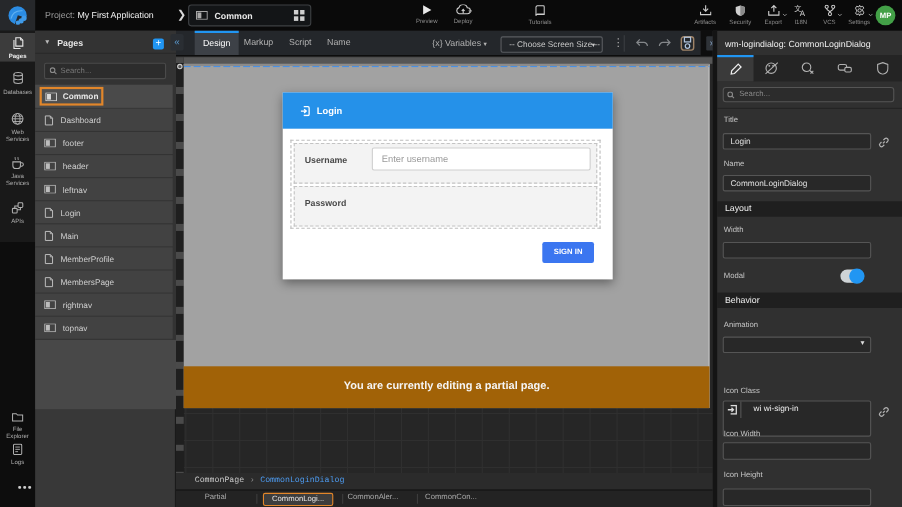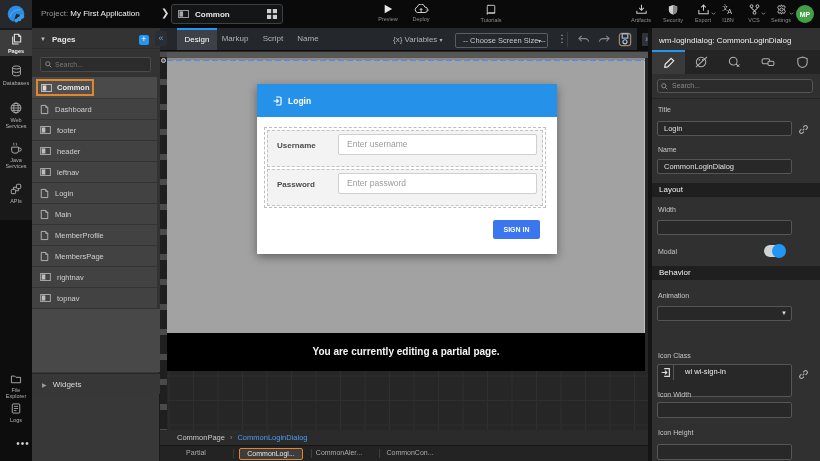--- a/index.html
+++ b/index.html
@@ -43,32 +43,32 @@
 .ctab.active{background:#3d4147;color:#fff;border-top:2px solid #2196f3;line-height:20px;}
 #varbtn{left:393px;top:35px;color:#b3b3b3;font-size:8px;}
 #screensize{left:455px;top:33px;width:93px;height:15px;border:1px solid #5a5d61;border-radius:2px;color:#c9c9c9;font-size:7.5px;line-height:13px;padding-left:7px;background:#24272b;}
 
 #canvas{left:160px;top:51px;width:488px;height:379px;background:#262626;overflow:hidden;}
 #grid{left:4px;top:320px;width:484px;height:59px;background-image:linear-gradient(#2f2f2f 1px,transparent 1px),linear-gradient(90deg,#2f2f2f 1px,transparent 1px);background-size:24.5px 24.5px;background-position:4.5px -20px;}
 #topstrip{left:0;top:1px;width:488px;height:6px;background:#565656;}
 #vruler{left:0;top:1px;width:7px;height:378px;background:#1f1f1f;background-image:repeating-linear-gradient(#1f1f1f 0,#1f1f1f 19px,#4a4a4a 19px,#4a4a4a 25px);background-position:0 8px;}
 #page{left:7px;top:7px;width:478px;height:313px;background:#a2a2a2;border-top:2px solid #8b8b8b;border-right:1px solid #c0c0c0;}
 #seldash{left:7px;top:9px;width:478px;height:1px;background-image:linear-gradient(90deg,#4a90e2 6px,rgba(0,0,0,0) 6px);background-size:9px 1px;}
-#blackbar{left:7px;top:282px;width:478px;height:38px;background:#000000;color:#f5f5f5;font-size:10px;font-weight:bold;text-align:center;line-height:38px;}
+#blackbar{left:7px;top:282px;width:478px;height:38px;background:#a16207;color:#f5f5f5;font-size:10px;font-weight:bold;text-align:center;line-height:38px;}
 
 #dlg{left:97px;top:33px;width:300px;height:170px;background:#fff;box-shadow:0 3px 9px rgba(0,0,0,.4);}
 #dlghead{left:0;top:0;width:300px;height:33px;background:#2591e9;color:#fff;display:flex;align-items:center;}
 #dlghead .t{font-size:8.5px;font-weight:bold;margin-left:6px;}
 #dlgbody{left:7px;top:43px;width:282px;height:81px;border:1px dashed #bdbdbd;}
 .frow{position:absolute;left:2px;width:276px;height:37px;border:1px dashed #c3c3c3;background:#f3f3f3;}
 .flabel{position:absolute;left:9px;top:10px;color:#4a4a4a;font-size:8px;font-weight:bold;}
 .finput{position:absolute;left:70px;top:3px;width:199px;height:21px;background:#fff;border:1px solid #cfcfcf;border-radius:2px;color:#9b9b9b;font-size:8.5px;line-height:19px;padding-left:8px;}
 #signin{left:236px;top:136px;width:47px;height:19px;background:#3b76f0;border-radius:2px;color:#fff;font-size:7px;font-weight:bold;text-align:center;line-height:19px;}
 
-#crumb{left:160px;top:430px;width:488px;height:15px;background:#2b2b2b;color:#c9c9c9;font-size:7.5px;line-height:15px;}
+#crumb{left:160px;top:430px;width:488px;height:15px;background:#2b2b2b;color:#c9c9c9;font-size:7.5px;line-height:15px;font-family:Liberation Mono, monospace;}
 #btabs{left:160px;top:445px;width:488px;height:16px;background:#232323;border-top:1px solid #151515;}
 .btab{position:absolute;top:445px;height:16px;line-height:15px;color:#ababab;font-size:7px;text-align:center;}
 .btab.active{border:1px solid #e2862a;border-radius:2px;background:#3d3d3d;color:#e8e8e8;top:448px;height:12px;line-height:10px;}
 .bsep{position:absolute;top:449px;width:1px;height:9px;background:#3c3c3c;}
 
 #rpanel{left:648px;top:28px;width:172px;height:433px;background:#303030;}
 #redge{left:0;top:0;width:4px;height:433px;background:#141414;}
 #rtitle{left:11px;top:8px;color:#f0f0f0;font-size:8px;white-space:nowrap;}
 #rtabs{left:4px;top:22px;width:168px;height:24px;background:#242424;}
 .rtab{position:absolute;top:0;width:33px;height:24px;display:flex;align-items:center;justify-content:center;}
@@ -327,21 +327,20 @@
   <div class="pitem abs" style="top:288px">
         <svg width="11" height="8" viewBox="0 0 13 10">
           <rect x="0.5" y="0.5" width="12" height="9" fill="none" stroke="#bdbdbd"></rect>
           <rect x="1.8" y="1.8" width="4.5" height="6.4" fill="#bdbdbd"></rect>
         </svg>
         <span>topnav</span>
       </div>
   </div>
   <div class="abs" style="left:32px;top:309px;width:128px;height:63px;background:#484848"></div>
   <div class="abs" style="left:157px;top:77px;width:3px;height:232px;background:#333"></div>
-  <div class="sect" style="top:373px"><span class="ar">▶</span>Widgets</div>
 
   <div class="abs" id="ctoolbar"></div>
   <div class="abs" id="cline"></div>
   <div class="abs" id="cblack"></div>
   <div class="abs" style="left:155px;top:31px;width:12px;height:15px;background:#2a2e33;color:#5c9fd8;font-size:9px;text-align:center;line-height:14px;border-radius:2px">«</div>
   <div class="ctab active" style="left:177px;width:40px">Design</div>
   <div class="ctab" style="left:215px;width:40px">Markup</div>
   <div class="ctab" style="left:255px;width:36px">Script</div>
   <div class="ctab" style="left:291px;width:34px">Name</div>
   <div class="abs" id="varbtn">{x} Variables <span style="font-size:6px">▾</span></div>
@@ -378,21 +377,20 @@
           </svg>
         <span class="t">Login</span>
       </div>
       <div class="abs" id="dlgbody">
         <div class="frow" style="top:2px">
           <div class="flabel">Username</div>
           <div class="finput">Enter username</div>
         </div>
         <div class="frow" style="top:41px">
           <div class="flabel">Password</div>
-          <div class="finput">Enter password</div>
         </div>
       </div>
       <div class="abs" id="signin">SIGN IN</div>
     </div>
   </div>
 
   <div class="abs" id="crumb"><span style="margin-left:17px">CommonPage</span><span style="color:#8a8a8a;margin:0 5px">›</span><span style="color:#4d9bf0">CommonLoginDialog</span></div>
   <div class="abs" id="btabs"></div>
   <div class="btab" style="left:172px;width:48px">Partial</div>
   <div class="bsep" style="left:233px"></div>

